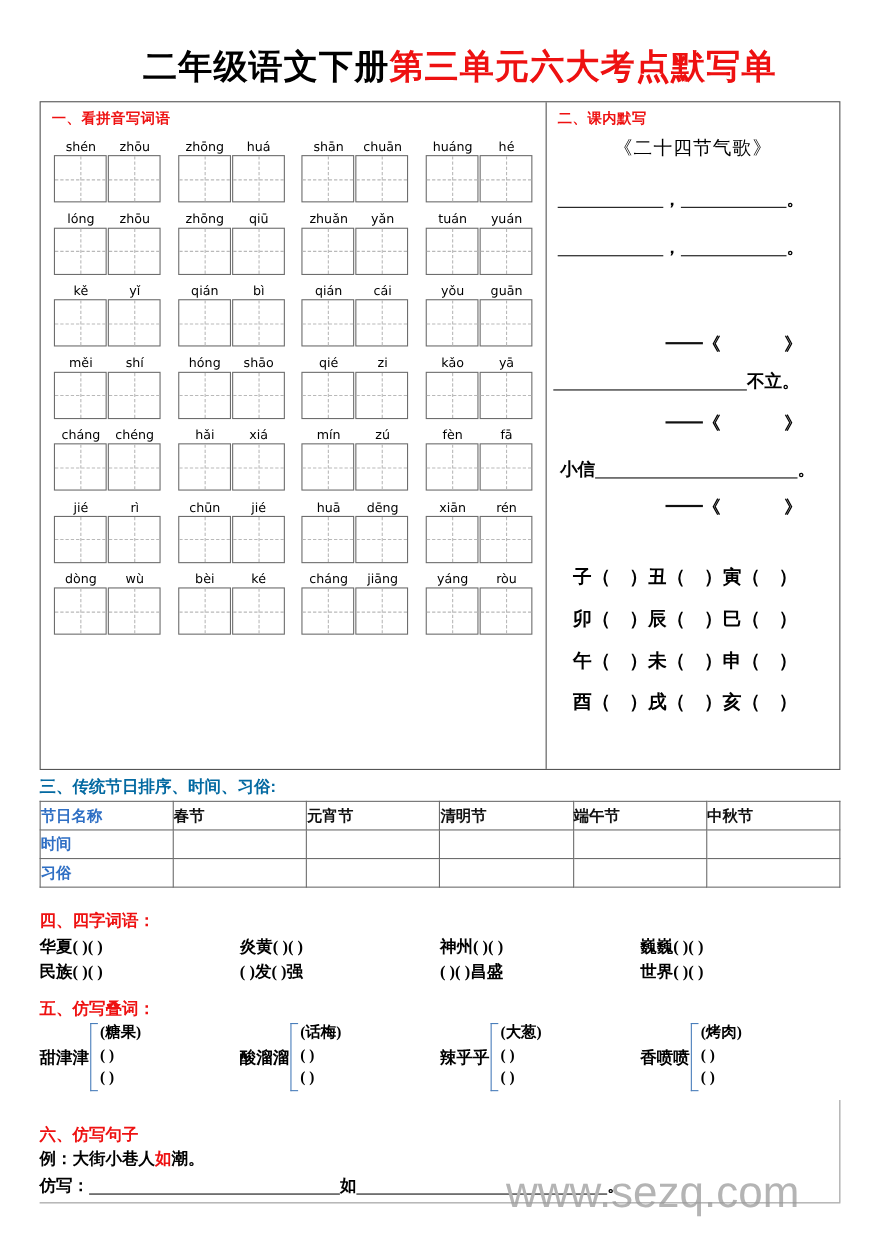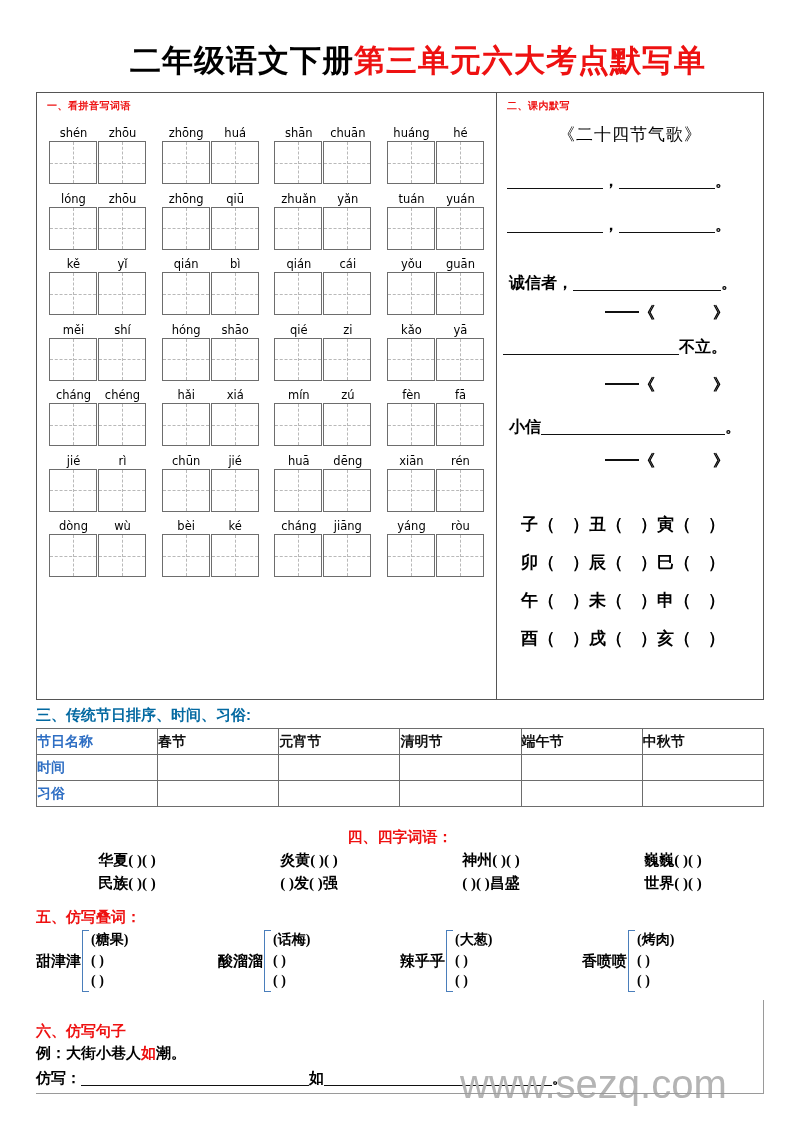--- a/index.html
+++ b/index.html
@@ -21,21 +21,21 @@
 
   
   .top-frame{
     position:absolute;left:36px;top:92px;width:728px;height:608px;
     border:1px solid #555;box-sizing:border-box;display:flex;
   }
   .col-left{width:460px;box-sizing:border-box;border-right:1px solid #555;position:relative;}
   .col-right{flex:1;box-sizing:border-box;position:relative;}
 
   .sec-head{
-    color:#ee1111;font-weight:bold;font-size:10px;
+    color:#ee1111;font-weight:bold;font-size:13px;
     font-family:"Liberation Sans","DejaVu Sans",sans-serif;
     letter-spacing:.5px;
   }
   .sec-head-1{position:absolute;left:10px;top:6px;}
   .sec-head-2{position:absolute;left:10px;top:6px;}
 
   
   .py-wrap{position:absolute;left:12px;top:32px;width:436px;}
   .py-row{display:flex;justify-content:space-between;margin-bottom:6.5px;}
   .py-group{width:98px;}
@@ -80,21 +80,21 @@
     font-family:"Liberation Sans","DejaVu Sans",sans-serif;margin-bottom:3px;}
   table.fest{border-collapse:collapse;width:728px;table-layout:fixed;}
   table.fest td{
     border:1px solid #6d6d6d;height:25px;text-align:left;
     font-size:14px;font-weight:bold;padding:0;
   }
   table.fest td.lbl{color:#2f6fc4;width:120px;}
   table.fest td.hdr{color:#111;}
 
   
-  .sec4{position:absolute;left:36px;top:828px;width:728px;text-align:center;}
+  .sec4{position:absolute;left:36px;top:828px;width:728px;}
   .sec4 .hd{color:#ee1111;font-weight:bold;font-size:15px;
     font-family:"Liberation Sans","DejaVu Sans",sans-serif;margin-bottom:4px;}
   .sec4 .r{display:flex;font-size:15px;font-weight:bold;margin-bottom:4px;}
   .sec4 .r .it{width:25%;white-space:nowrap;}
 
   
   .sec5{position:absolute;left:36px;top:908px;width:728px;}
   .sec5 .hd{color:#ee1111;font-weight:bold;font-size:15px;
     font-family:"Liberation Sans","DejaVu Sans",sans-serif;margin-bottom:3px;}
   .five-row{display:flex;}
@@ -441,23 +441,20 @@
       <div class="poem-title">《二十四节气歌》</div>
 
       <div class="r-line" style="left:10px;top:78px;">
         <span class="ul" style="width:96px;"></span><span>，</span><span class="ul" style="width:96px;"></span><span>。</span>
       </div>
 
       <div class="r-line" style="left:10px;top:122px;">
         <span class="ul" style="width:96px;"></span><span>，</span><span class="ul" style="width:96px;"></span><span>。</span>
       </div>
 
-      <div class="r-line" style="left:12px;top:180px;">
-        <span>诚信者，</span><span class="ul-thin" style="width:148px;"></span><span>。</span>
-      </div>
 
       <div class="src" style="left:108px;top:210px;">
         <span class="dash"></span><span>《</span><span style="display:inline-block;width:58px;"></span><span>》</span>
       </div>
 
       <div class="r-line" style="left:6px;top:244px;">
         <span class="ul" style="width:176px;"></span><span>不立。</span>
       </div>
 
       <div class="src" style="left:108px;top:282px;">

